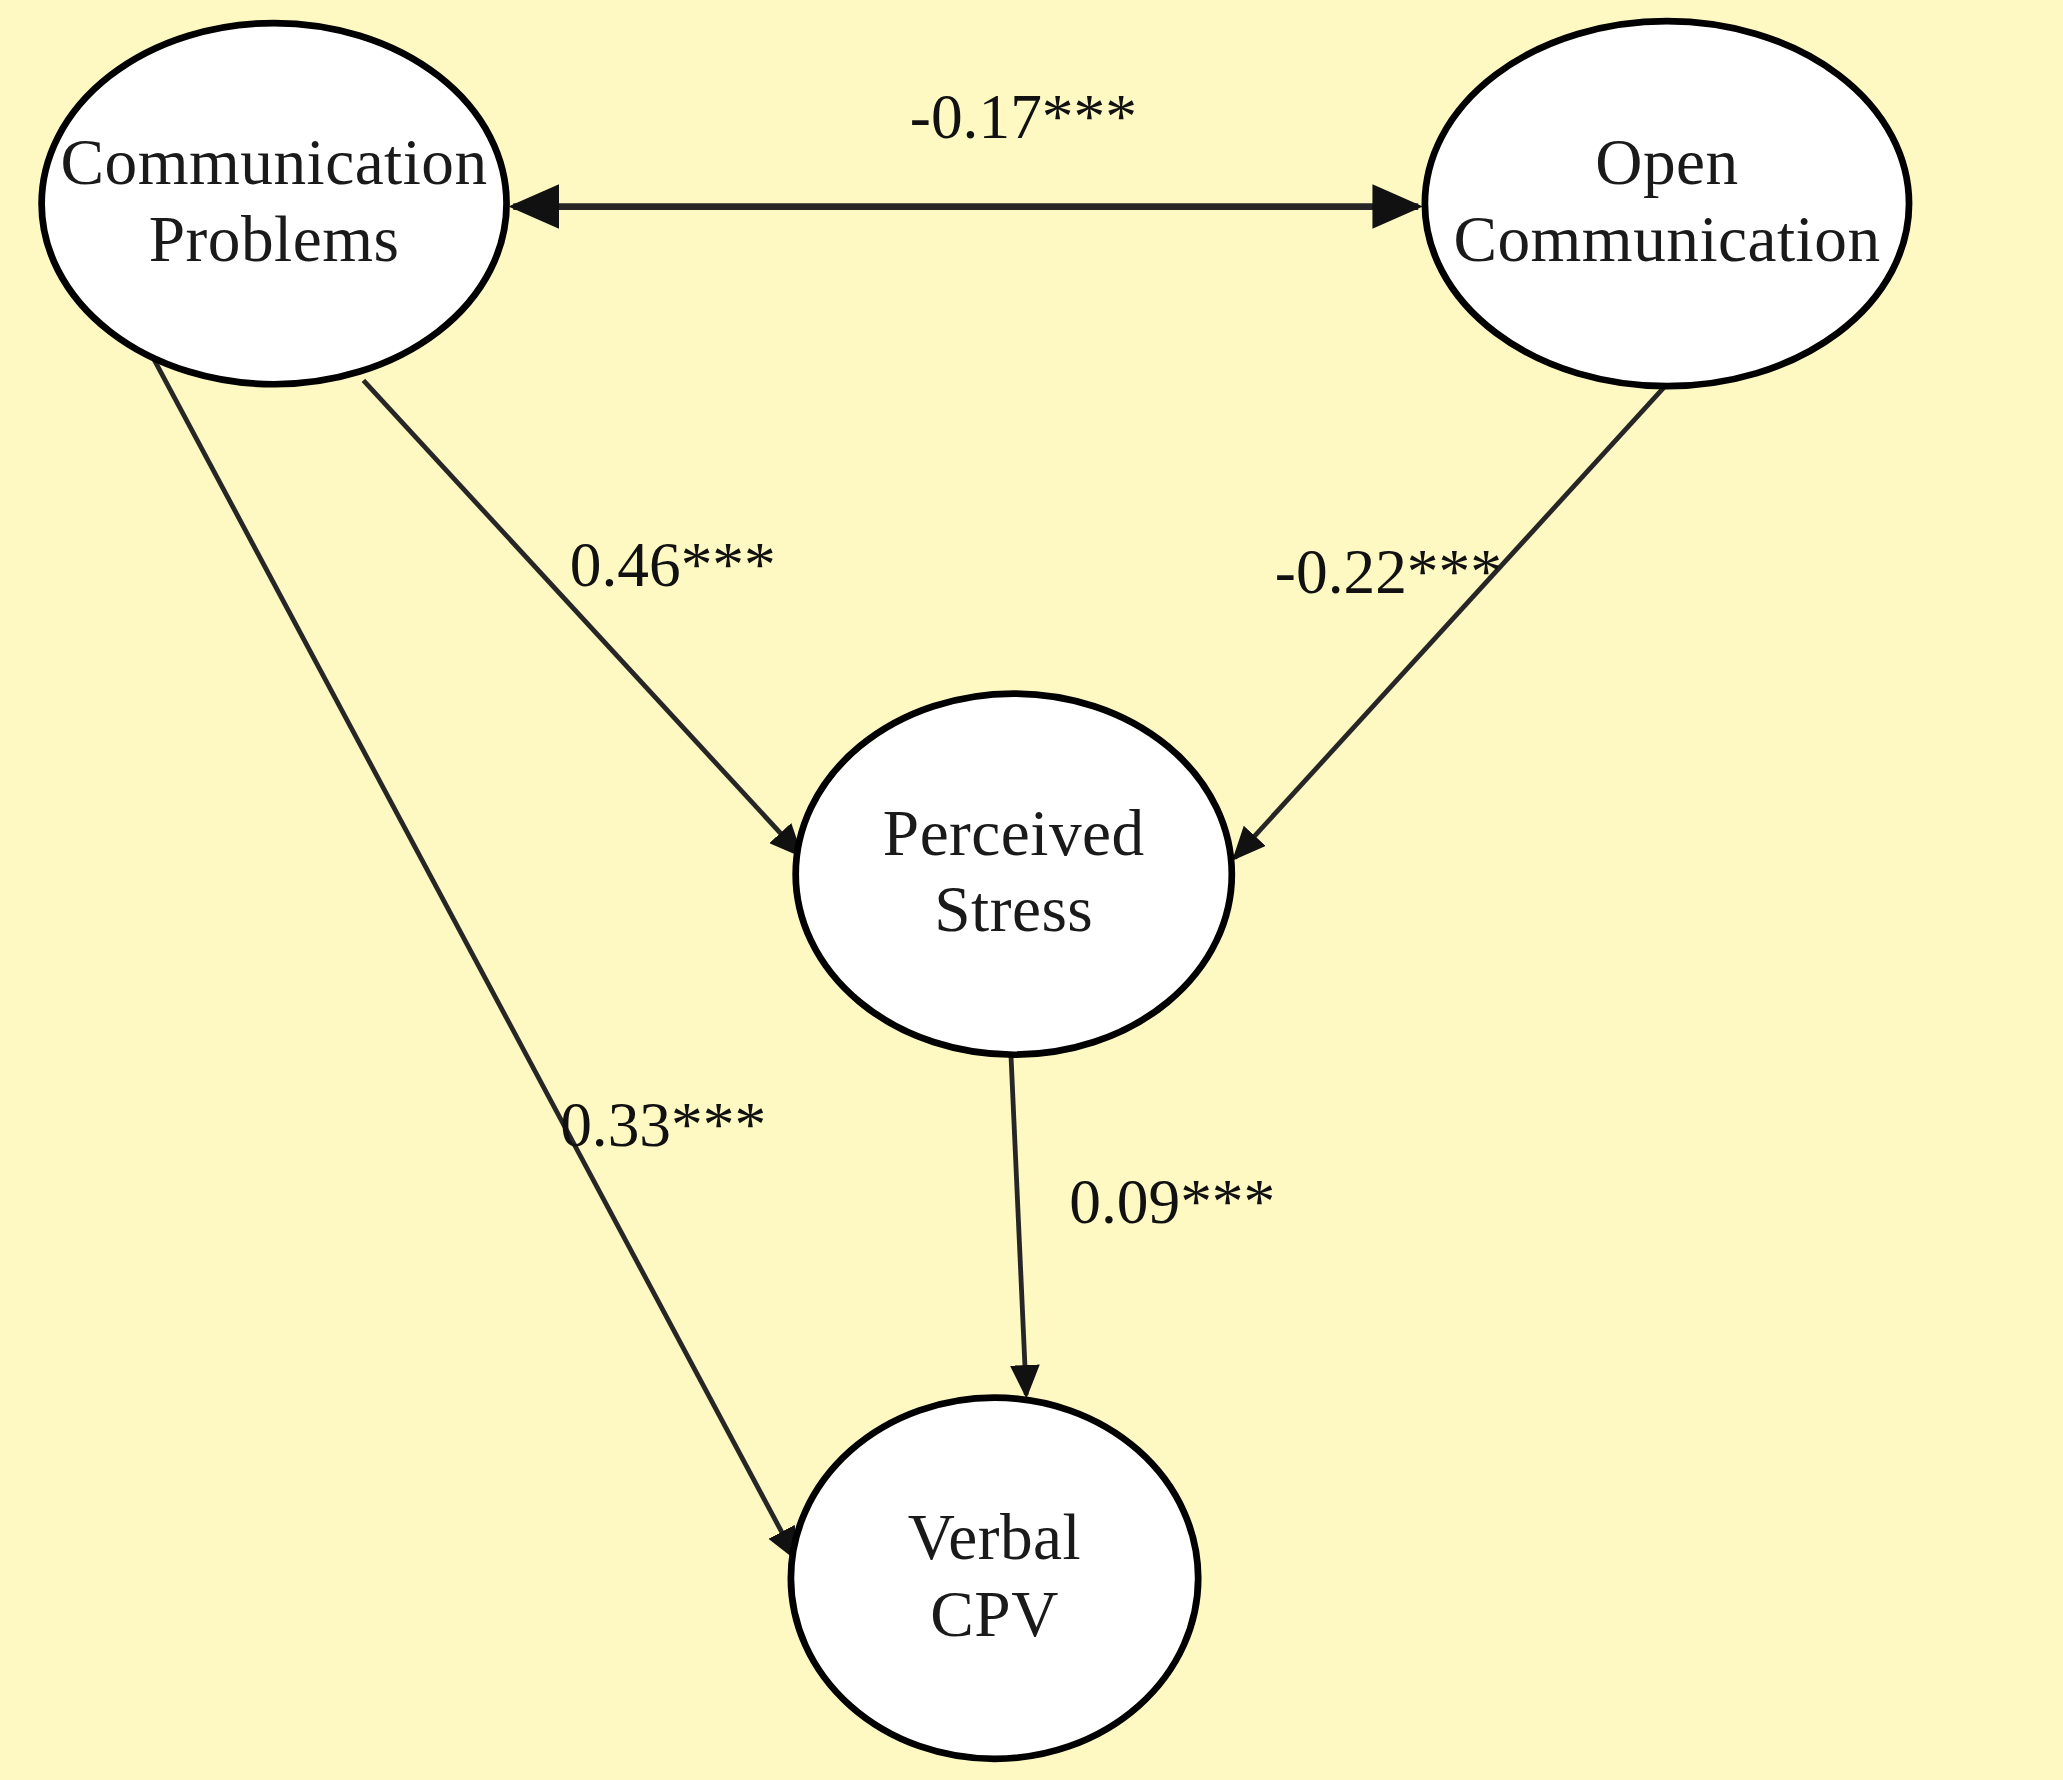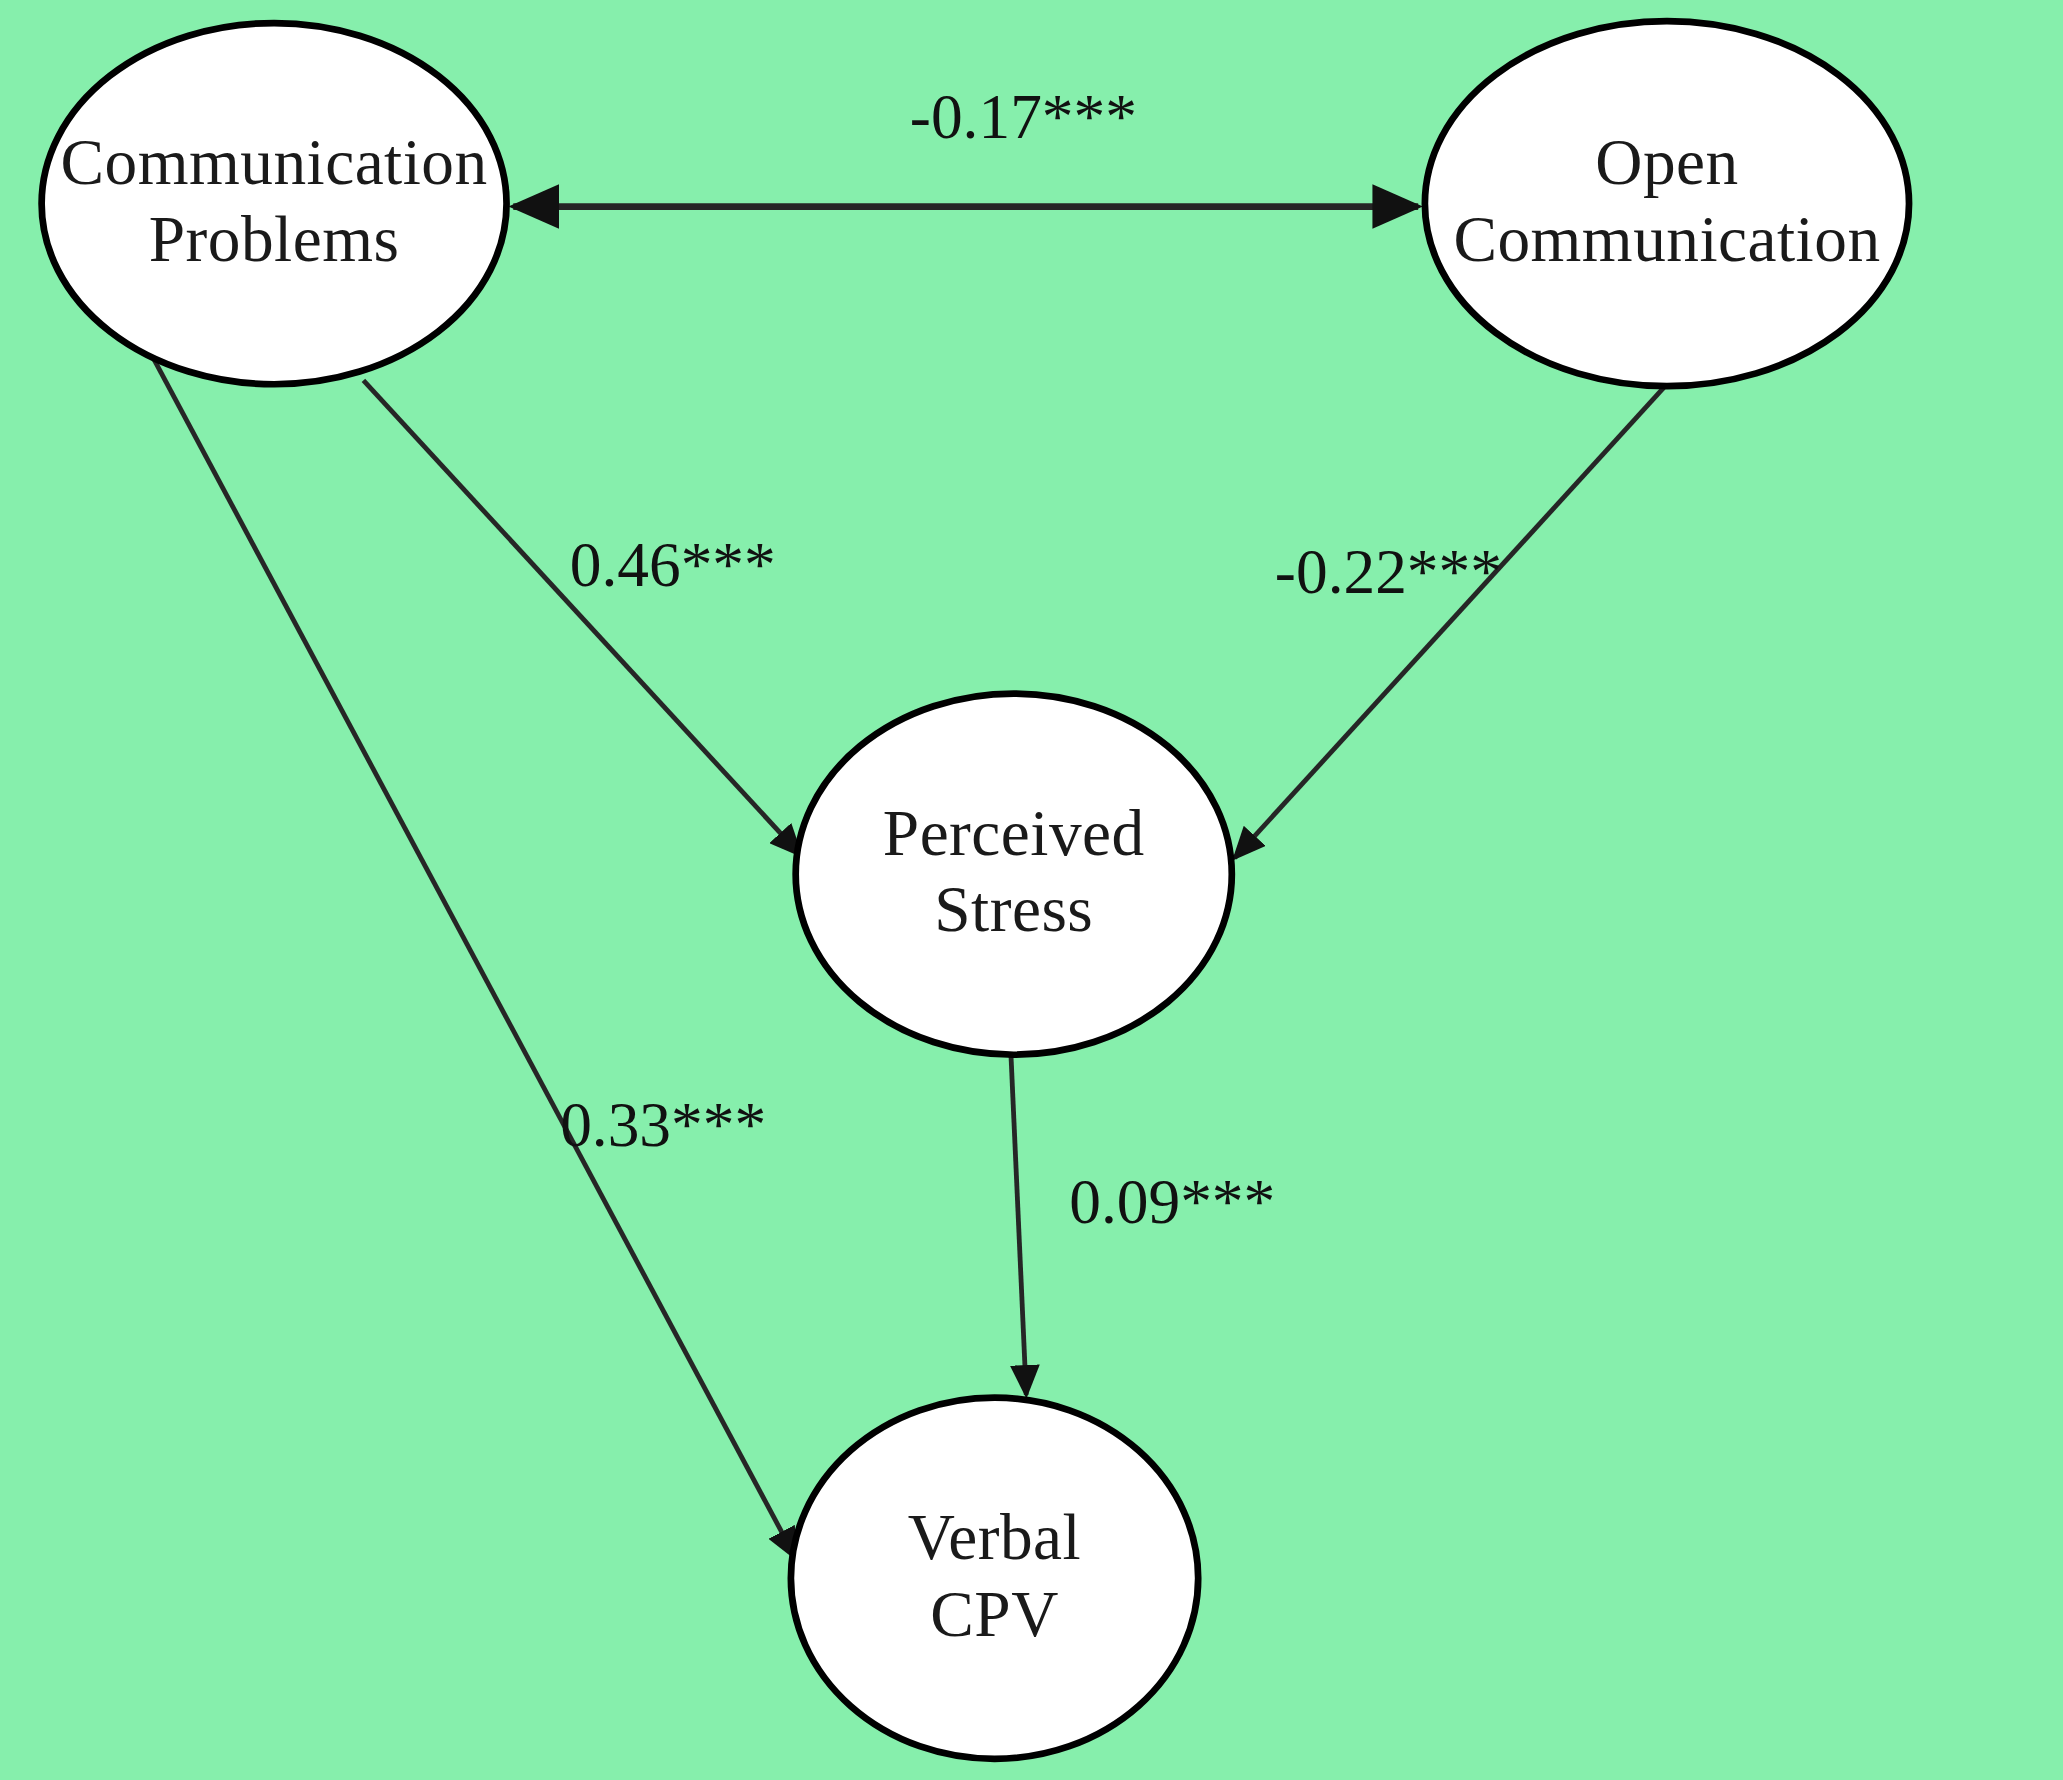--- a/index.html
+++ b/index.html
@@ -8,21 +8,21 @@
     padding: 0;
     background: #ffffff;
   }
   body {
     font-family: "Liberation Serif", "DejaVu Serif", serif;
   }
   #diagram-root {
     position: relative;
     width: 2064px;
     height: 1780px;
-    background: #86efac;
+    background: #fef9c3;
     overflow: hidden;
   }
   #sem-svg {
     position: absolute;
     top: 0;
     left: 0;
     width: 2064px;
     height: 1780px;
     display: block;
   }

